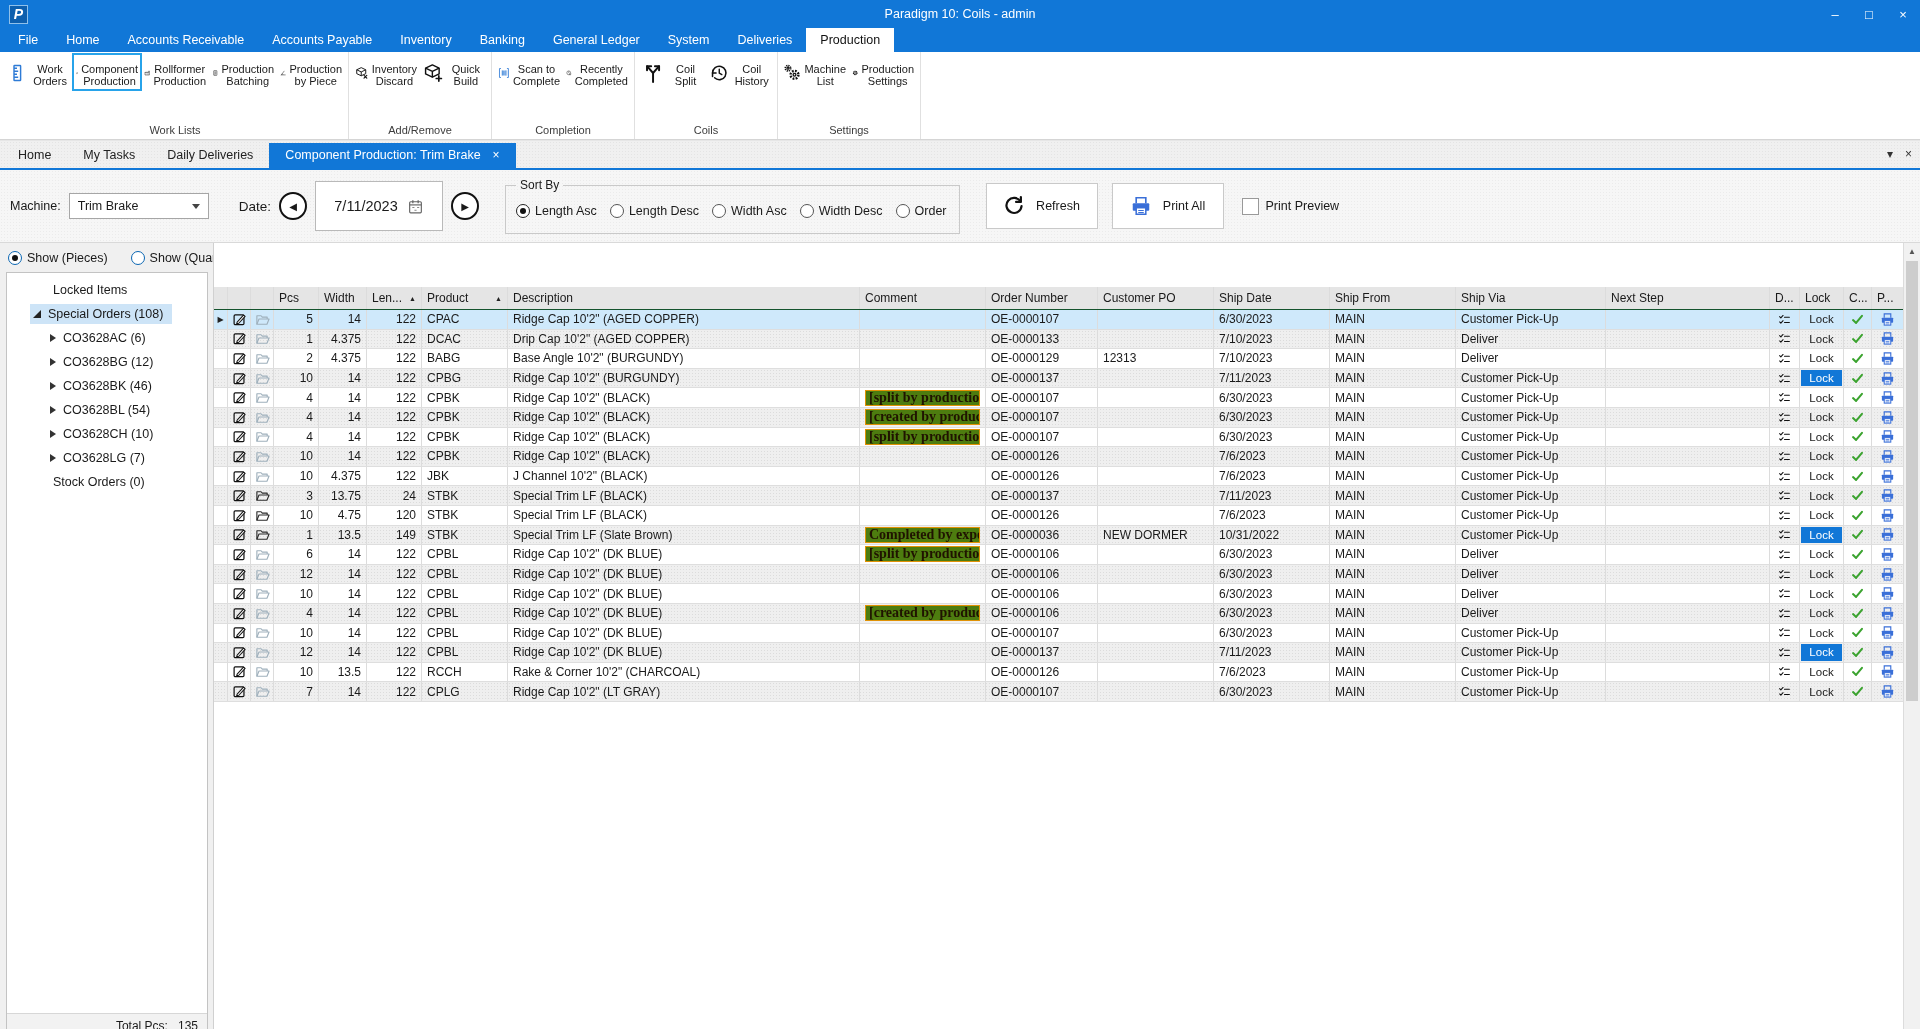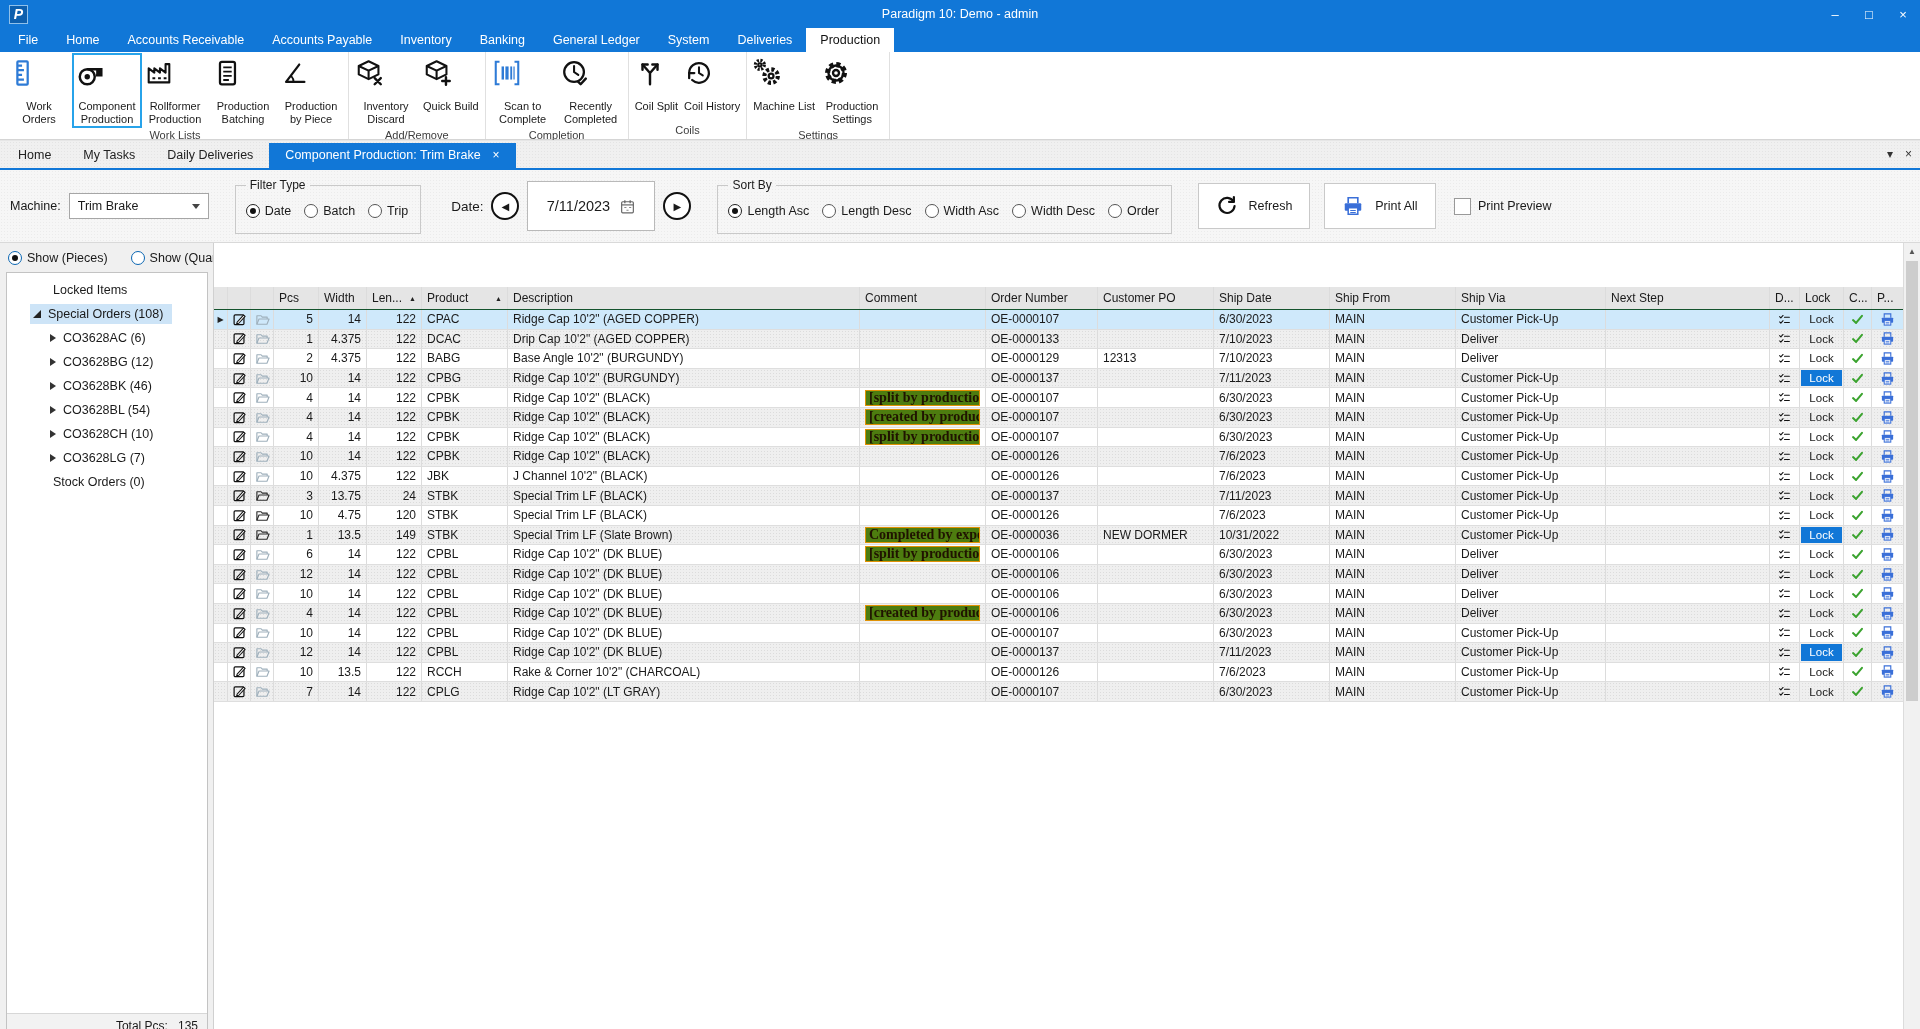--- a/index.html
+++ b/index.html
@@ -16,21 +16,21 @@
 
   
   .menubar{height:24px;background:#1177d7;display:flex;padding-left:4px;}
   .menu-item{color:#fff;font-size:12.5px;line-height:24px;padding:0 14px;white-space:nowrap;}
   .menu-item.active{background:#fff;color:#111;}
 
   
   .ribbon{height:88px;background:#fff;border-bottom:1px solid #d5d5d5;display:flex;align-items:stretch;padding-left:2px;}
   .rgroup{display:flex;flex-direction:column;border-right:1px solid #e0e0e0;padding:2px 3px 0;}
   .rbuttons{display:flex;flex:1;align-items:flex-start;}
-  .rbtn{max-width:68px;min-width:44px;display:flex;flex-direction:column;align-items:flex-start;gap:12px;
+  .rbtn{max-width:68px;min-width:44px;display:flex;align-items:flex-end;gap:3px;
     padding:4px 3px 2px;font-size:11px;line-height:1.15;text-align:center;}
   .rbtn.selected{outline:2px solid #27a3ea;outline-offset:-1px;}
   .rbtn .icn{width:30px;height:30px;}
   .rgroup-label{font-size:11px;color:#3c3c3c;text-align:center;padding:2px 8px 3px;}
   .icn svg{display:block;width:100%;height:100%;}
 
   
   .tabstrip{height:28px;background:#f0f0f0;border-top:1px solid #e6e6e6;display:flex;align-items:flex-end;position:relative;
     background-image:radial-gradient(#e4e4e4 0.8px, transparent 0.9px);background-size:3px 3px;}
   .doc-tabs{display:flex;align-items:flex-end;height:100%;padding-left:2px;}
@@ -117,21 +117,21 @@
   .vscroll{position:absolute;top:0;right:0;bottom:0;width:17px;background:#f1f1f1;border-left:1px solid #dcdcdc;}
   .sarr{position:absolute;left:0;width:16px;text-align:center;font-size:8px;color:#555;}
   .sarr.up{top:4px;}
   .sthumb{position:absolute;left:2px;top:18px;width:12px;height:440px;background:#cdcdcd;}
 </style>
 </head>
 <body>
 
 <div class="titlebar">
   <span class="logo">P</span>
-  <span class="title">Paradigm 10: Demo - admin</span>
+  <span class="title">Paradigm 10: Coils - admin</span>
   <span class="wbtns">
     <span class="wbtn">–</span>
     <span class="wbtn">□</span>
     <span class="wbtn">×</span>
   </span>
 </div>
 
 <div class="menubar" id="menu-items">
     <span class="menu-item">File</span>
     <span class="menu-item">Home</span>
@@ -340,37 +340,20 @@
   </div>
 </div>
 <div class="blueline"></div>
 
 <div class="filterbar">
   <span class="flabel">Machine:</span>
   <div class="machine-select">
     <span>Trim Brake</span>
     <span class="caret"></span>
   </div>
-  <fieldset>
-    <legend>Filter Type</legend>
-    <div class="radiorow" id="filter-type-radios">
-        <span class="radio">
-          <span class="rdot on"></span>
-          <span class="rlabel">Date</span>
-        </span>
-        <span class="radio">
-          <span class="rdot"></span>
-          <span class="rlabel">Batch</span>
-        </span>
-        <span class="radio">
-          <span class="rdot"></span>
-          <span class="rlabel">Trip</span>
-        </span>
-      </div>
-  </fieldset>
   <span class="flabel date-label">Date:</span>
   <span class="navbtn">
       <span>◀</span>
     </span>
   <div class="datebox">
     <span>7/11/2023</span>
     <span class="icn cal" id="cal-icon">
         <svg viewBox="0 0 32 32">
           <rect x="5" y="7" width="22" height="21" rx="2" fill="none" stroke="#666" stroke-width="2.2"></rect>
           <path d="M5 13h22" stroke="#666" stroke-width="2.2"></path>

